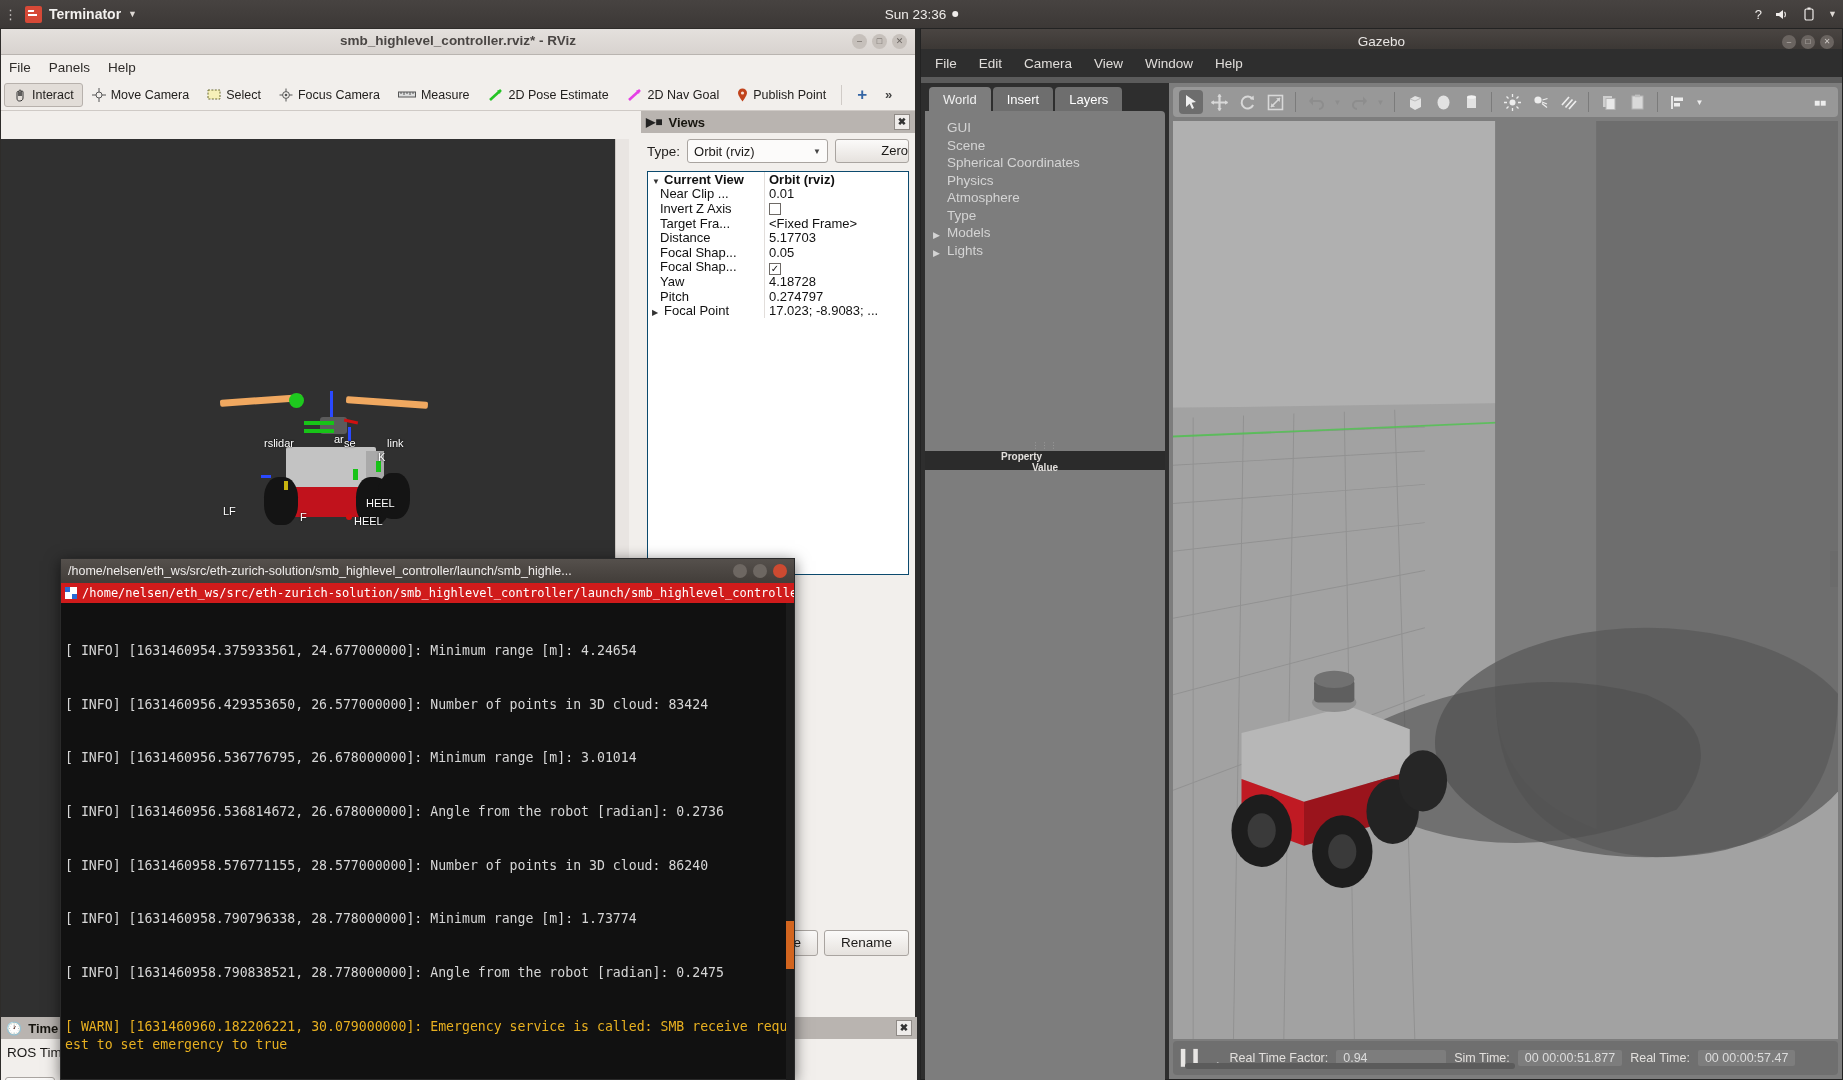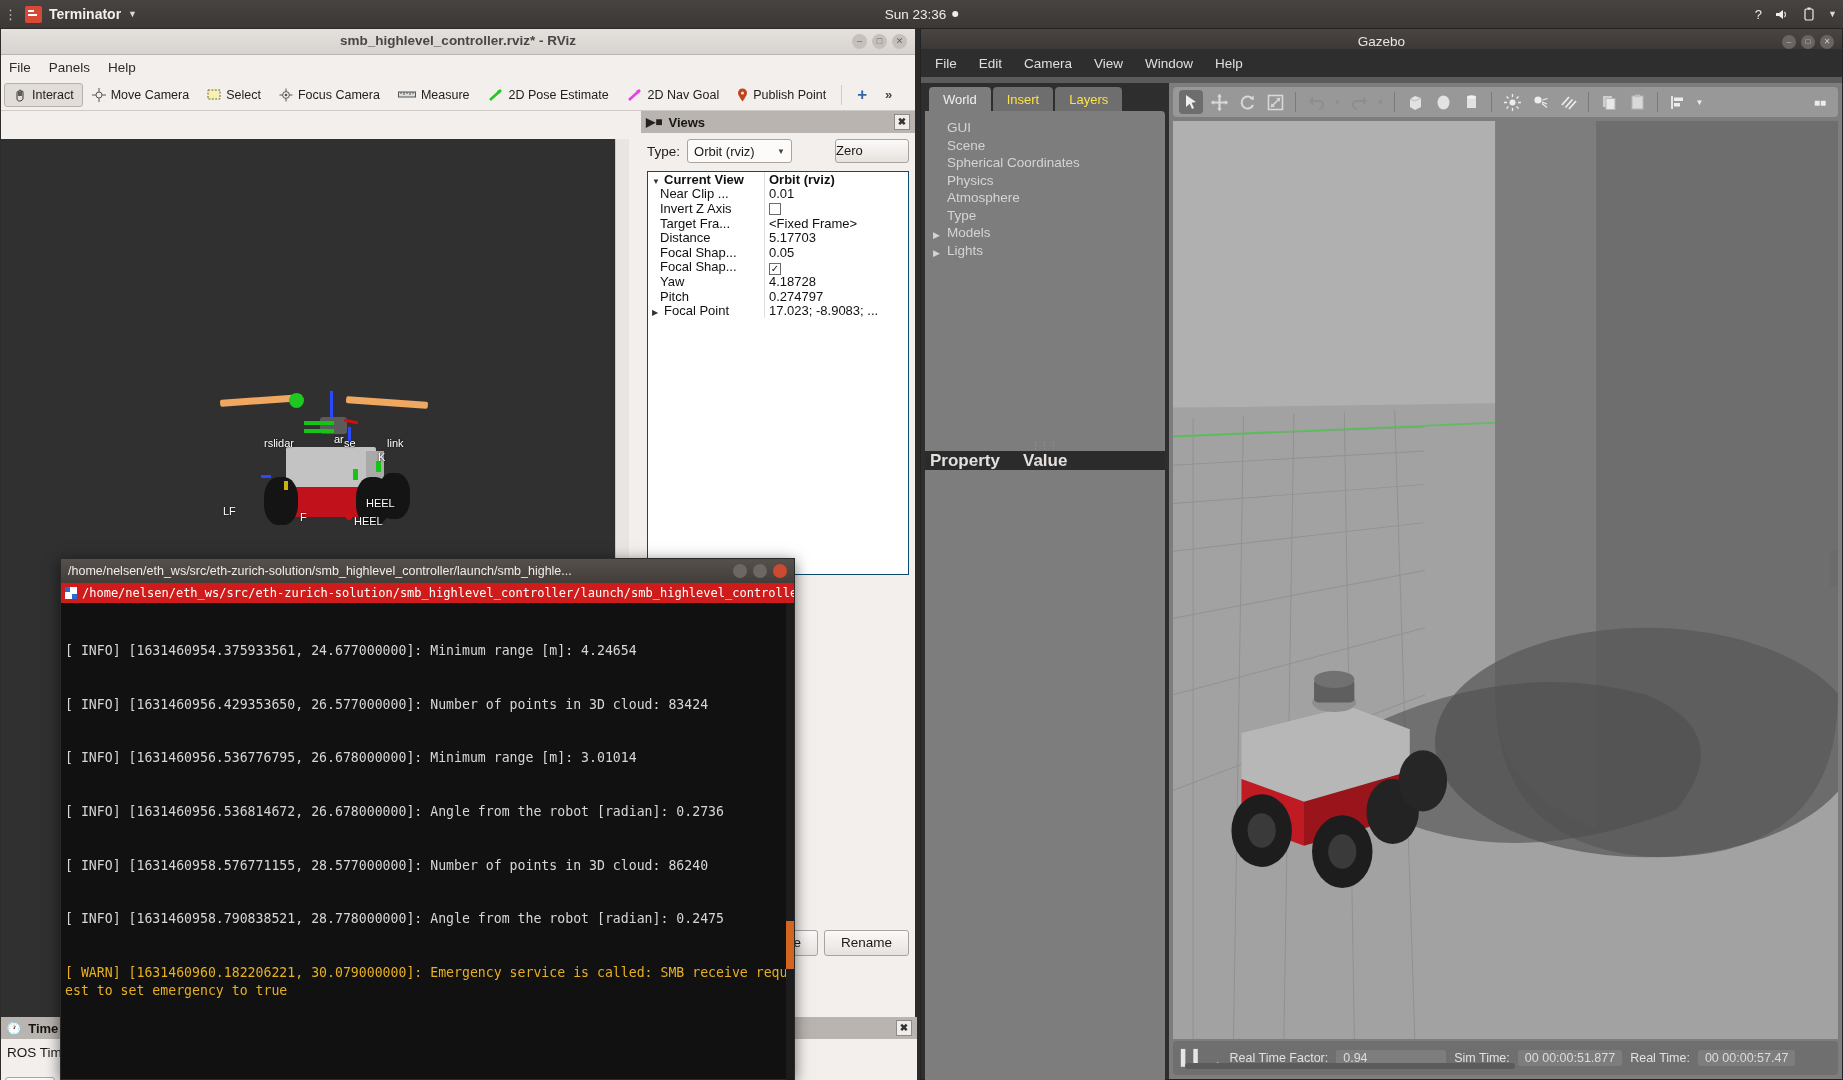--- a/index.html
+++ b/index.html
@@ -118,21 +118,21 @@
   .combo {
     flex: 1; height: 24px; background: #fcfbfa; border: 1px solid #a9a4a0;
     border-radius: 3px; font-size: 13px; color: #1b1917;
     display: flex; align-items: center; padding: 0 6px; position: relative;
   }
   .combo .cv { flex:1; }
   .combo .ar { font-size: 8px; color: #444; }
   .zero-btn {
     width: 74px; height: 24px; background: linear-gradient(to bottom,#fbfaf9,#e6e2de);
     border: 1px solid #a9a4a0; border-radius: 3px; font-size: 13px; color: #1b1917;
-    text-align: left; line-height: 22px; margin-left: 36px;
+    text-align: right; line-height: 22px;
   }
   .prop-tbl {
     margin: 2px 6px 0 6px; background: #fff; border: 1px solid #0c4a6e;
     height: 404px; font-size: 13px; color: #111; position: relative; overflow: hidden;
   }
   .prow { display: flex; height: 14.6px; align-items: center; }
   .pname { width: 116px; padding-left: 4px; white-space: nowrap; overflow: hidden; }
   .pval  { flex: 1; padding-left: 4px; white-space: nowrap; overflow: hidden;
            border-left: 1px solid #e2dedb; }
   .prow.hdr .pname, .prow.hdr .pval { font-weight: bold; }
@@ -198,31 +198,31 @@
   .gz-title .t { position:absolute; left:0; right:0; top:5px; text-align:center;
     font-size: 13.5px; color: #e9e6e4; }
   .gzw { position: absolute; right: 8px; top: 6px; display:flex; gap: 5px; }
   .gzb { width: 14px; height: 14px; border-radius: 50%; background: #6a6460;
     color: #cfcac6; font-size:8px; text-align:center; line-height:14px;}
   .gz-menu { height: 28px; background: #2e2e2e; display: flex; align-items: center;
     gap: 22px; padding-left: 14px; font-size: 13.5px; color: #e0ddda; }
   .gz-main { position: absolute; left:0; top: 54px; right:0; bottom:0; display: flex; }
   .gz-left { width: 248px; background: #2e2e2e; padding: 4px 4px 0 4px; }
   .gz-tabs { display: flex; gap: 2px; padding-left: 4px; }
-  .gz-tab { padding: 5px 14px 4px 14px; background: #6e6e6e; color: #fde047;
+  .gz-tab { padding: 5px 14px 4px 14px; background: #6e6e6e; color: #ffffff;
     font-size: 13px; border-radius: 4px 4px 0 0; }
   .gz-tab.on { background: #7d7d7d; color: #f0f0f0; }
   .gz-tree { background: #7d7d7d; height: 330px; padding: 8px 0 0 22px;
     font-size: 13.5px; color: #d4d4d4; line-height: 17.5px; border-radius: 0 4px 0 0;}
   .tnode { position: relative; }
   .tnode .ar { position:absolute; left: -14px; top: 3px; font-size: 9px; color: #d4d4d4;}
   .gz-split { height: 10px; background:#7d7d7d; text-align:center; color:#9c9c9c; font-size:8px;
     letter-spacing: 1px; }
-  .gz-pv { height: 19px; background: #2b2b2b; display:flex; font-size: 17px; color:#e3e0dd;
-    font-weight: bold; align-items:center; }
+  .gz-pv { height: 19px; background: #2b2b2b; display:flex; font-size: 10px; color:#e3e0dd;
+    font-weight: bold; align-items:center;flex-direction:column; }
   .gz-pv .c1 { width: 98px; padding-left: 5px; }
   .gz-pvbody { background: #7d7d7d; height: 620px; }
   .gz-right { flex: 1; position: relative; background: #7d7d7d; }
   .gz-toolbar { height: 30px; margin: 4px 4px 0 4px; background: #989898;
     border-radius: 4px; display: flex; align-items: center; padding: 0 6px; gap: 4px; }
   .gt { width: 24px; height: 24px; display:flex; align-items:center; justify-content:center;}
   .gt.on { background: #6d6d6d; border-radius: 4px; }
   .gsep { width: 1px; height: 20px; background: #7b7b7b; margin: 0 4px; }
   .gz-view { position: absolute; left: 4px; top: 38px; right: 4px; bottom: 40px;
     overflow: hidden; background: #9b9b9b; }
@@ -496,20 +496,21 @@
     <div class="term-tab">
       <span class="tabico"></span>
       <span>/home/nelsen/eth_ws/src/eth-zurich-solution/smb_highlevel_controller/launch/smb_highlevel_controller.l</span>
     </div>
     <div class="term-body">
       <div>[ INFO] [1631460954.375933561, 24.677000000]: Minimum range [m]: 4.24654</div>
       <div>[ INFO] [1631460956.429353650, 26.577000000]: Number of points in 3D cloud: 83424</div>
       <div>[ INFO] [1631460956.536776795, 26.678000000]: Minimum range [m]: 3.01014</div>
       <div>[ INFO] [1631460956.536814672, 26.678000000]: Angle from the robot [radian]: 0.2736</div>
       <div>[ INFO] [1631460958.576771155, 28.577000000]: Number of points in 3D cloud: 86240</div>
+      <div>[ INFO] [1631460958.790796338, 28.778000000]: Minimum range [m]: 1.73774</div>
       <div>[ INFO] [1631460958.790838521, 28.778000000]: Angle from the robot [radian]: 0.2475</div>
       <div class="ln-warn">[ WARN] [1631460960.182206221, 30.079000000]: Emergency service is called: SMB receive request to set emergency to true</div>
       
       
       
       
       
       
       
     </div>

